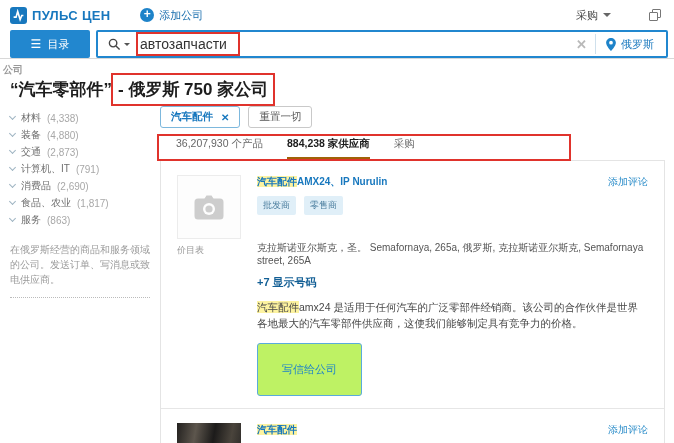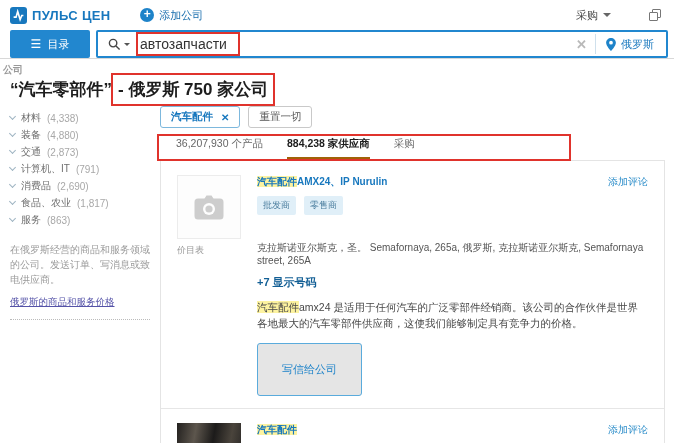--- a/index.html
+++ b/index.html
@@ -92,21 +92,21 @@
   .card-body { flex:1; min-width:0; }
   .card-head { display:flex; align-items:flex-start; }
   .card-title { font-size:10px; font-weight:bold; color:#1878be; cursor:pointer; flex:1; }
   .hl { background:#fdf3a0; }
   .add-review { font-size:10px; color:#2a8cc9; cursor:pointer; white-space:nowrap; margin-left:10px; }
   .badges { display:flex; gap:8px; margin-top:7px; }
   .badge { background:#e0eff8; color:#4a7d9e; font-size:9px; padding:3px 6px; border-radius:2px; }
   .address { margin-top:26px; font-size:10px; color:#555; }
   .phone { margin-top:9px; font-size:11px; font-weight:bold; color:#135f95; cursor:pointer; }
   .desc { margin-top:9px; font-size:10.5px; color:#484848; line-height:1.55; }
-  .write-btn { margin-top:11px; background:#e5e5e5; border:1px solid #5aabdc; color:#1e83c9;
+  .write-btn { margin-top:11px; background:#bef264; border:1px solid #5aabdc; color:#1e83c9;
     font-size:11px; font-family:inherit; padding:18px 24px; border-radius:3px; cursor:pointer; }
 </style>
 </head>
 <body>
 
 <div class="page">
 
   <div class="topbar">
     <div class="logo">
       <span class="logo-badge">
@@ -193,21 +193,20 @@
       <span class="chev"></span>
       <span class="cat-label">食品、农业</span>
       <span class="cat-count">(1,817)</span>
     </div>
     <div class="cat-row">
       <span class="chev"></span>
       <span class="cat-label">服务</span>
       <span class="cat-count">(863)</span>
     </div>
     <div class="sidebar-note">在俄罗斯经营的商品和服务领域的公司。发送订单、写消息或致电供应商。</div>
-    <a class="sidebar-link">俄罗斯的商品和服务价格</a>
     <div class="dotted-rule"></div>
   </aside>
 
   <main class="main">
     <div class="chips-row">
       <span class="chip chip-blue">
         <span>汽车配件</span>
         <span class="chip-x">✕</span>
       </span>
       <span class="chip chip-gray">

